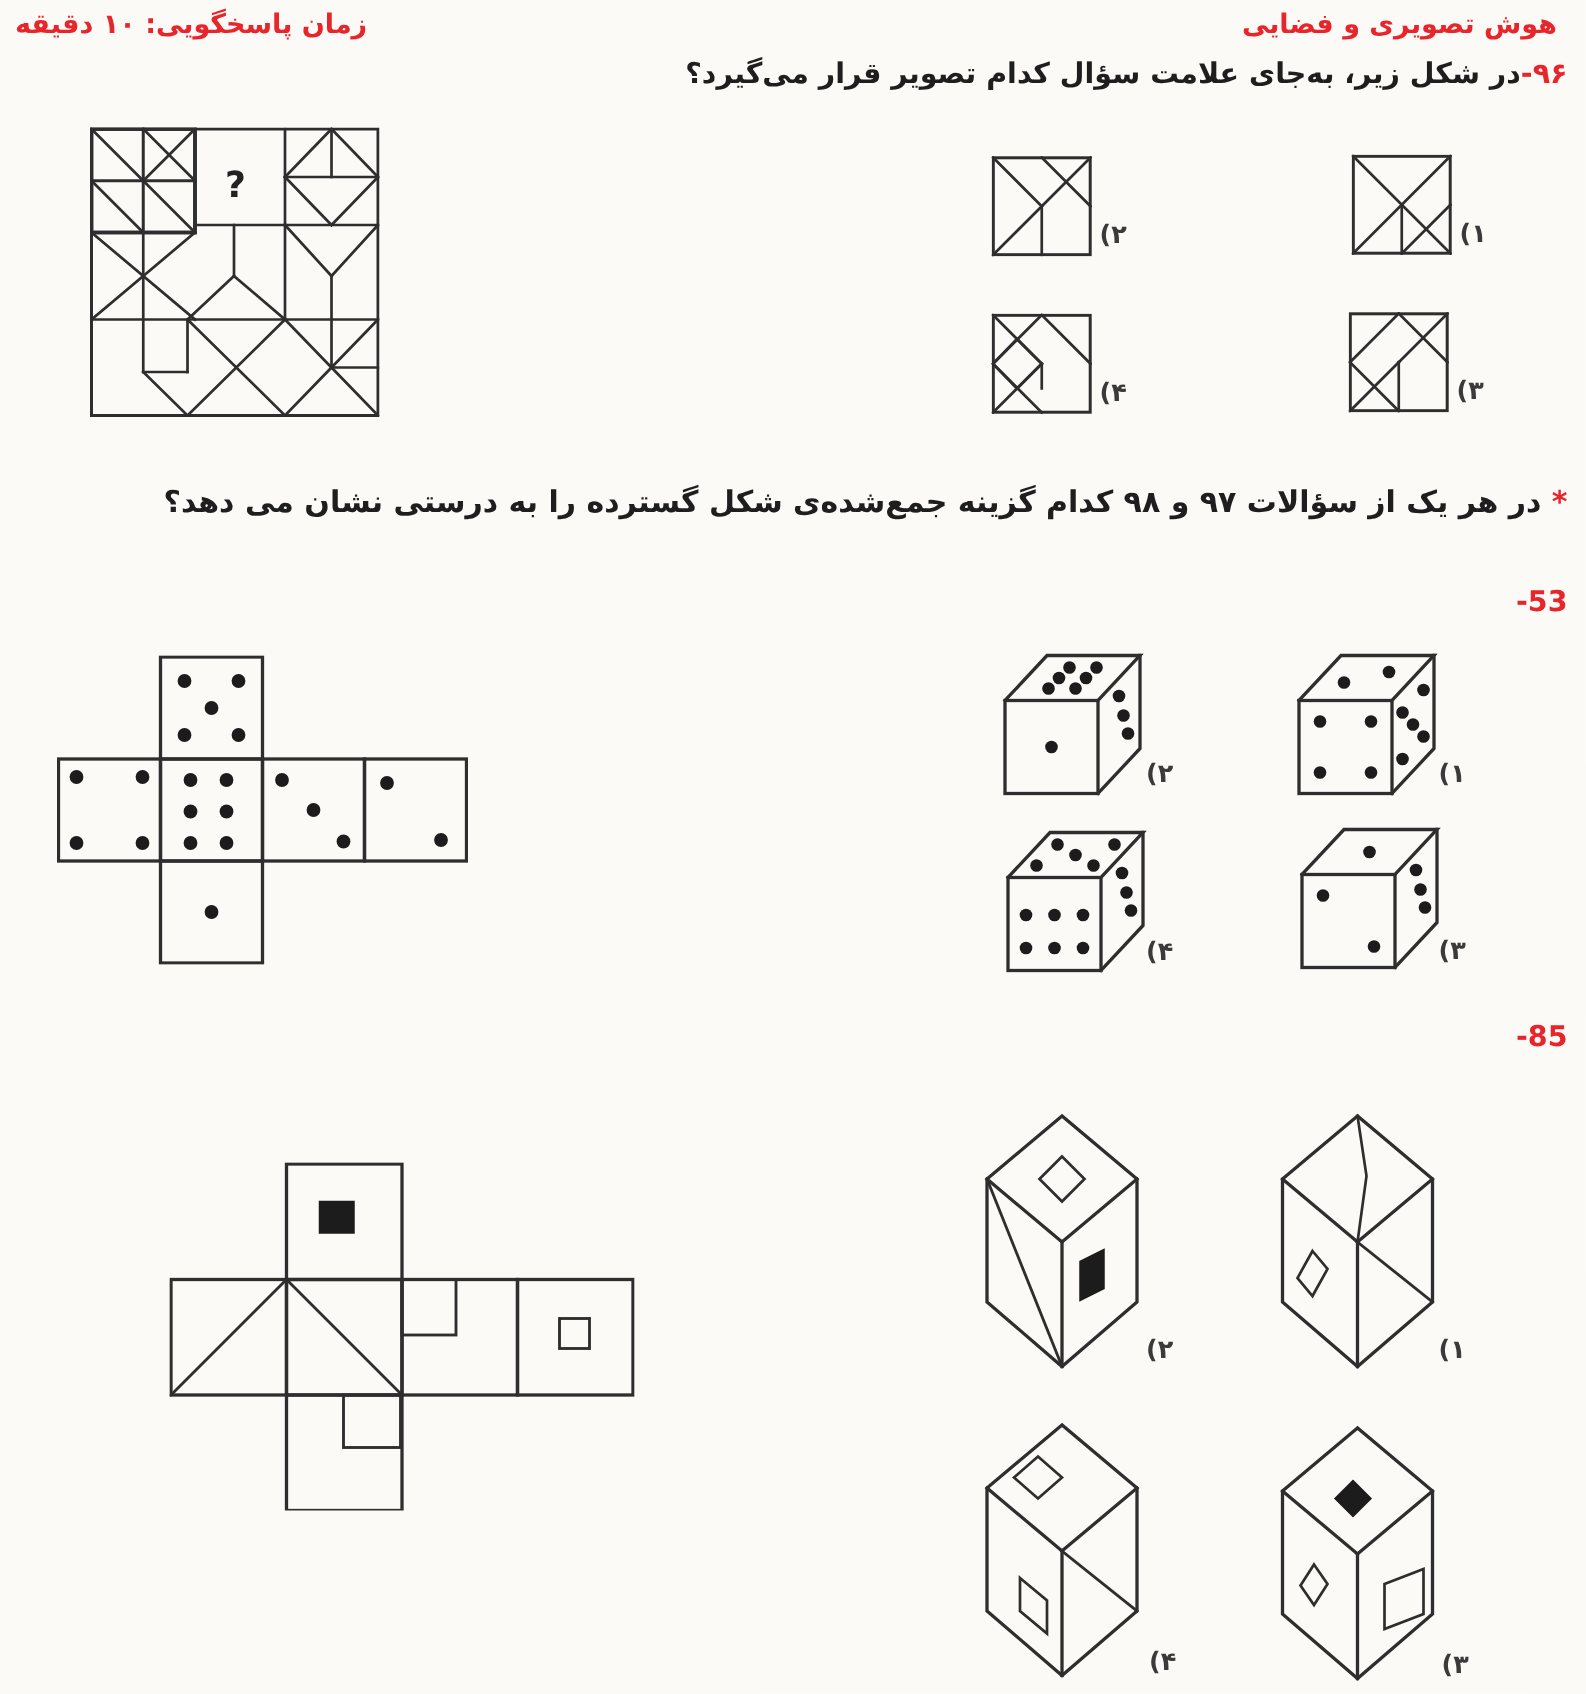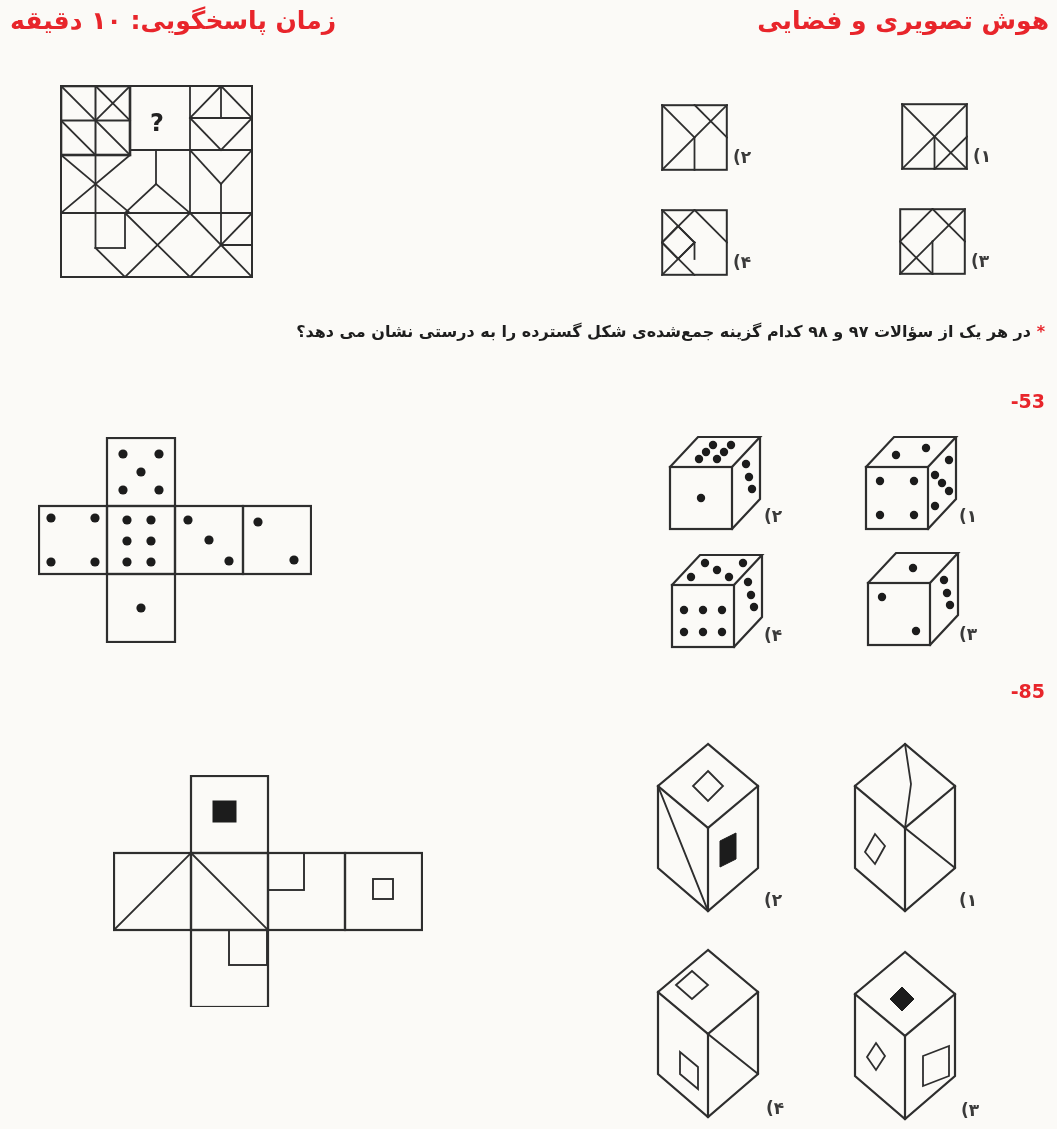--- a/index.html
+++ b/index.html
@@ -10,42 +10,45 @@
   .page{
     position:relative;
     width:1057px;height:1129px;
     background:#fbfaf7;
     overflow:hidden;
   }
   .abs{position:absolute;}
   .fa{direction:rtl;unicode-bidi:isolate;}
   .red{color:#e8252b;}
   .ink{color:#1e1e1e;}
-  .hdr{font-size:25px;font-weight:bold;white-space:nowrap;}
+  .hdr{font-size:18px;font-weight:bold;white-space:nowrap;}
   .qline{font-size:19px;font-weight:bold;white-space:nowrap;}
-  .note{font-size:16px;font-weight:bold;white-space:nowrap;}
+  .note{font-size:20px;font-weight:bold;white-space:nowrap;}
   .qnum{font-size:19px;font-weight:bold;direction:ltr;unicode-bidi:isolate;}
   .optlabel{
     font-size:17px;font-weight:bold;color:#3a3a3a;
     direction:ltr;unicode-bidi:isolate;white-space:nowrap;
   }
   svg line, svg path, svg polyline{stroke:#2e2e2e;fill:none;stroke-linecap:square;}
   svg rect.f, svg polygon.f{stroke:#2e2e2e;fill:none;}
   svg polygon.solid, svg rect.solid{fill:#1c1c1c;stroke:#1c1c1c;}
   svg circle.dot{fill:#1c1c1c;stroke:none;}
   .qmark{font:bold 24px "DejaVu Sans",sans-serif;fill:#222;}
 </style>
 </head>
 <body>
 
 <div class="page">
 
-  <div class="abs hdr fa red" style="top:6px;right:8px;">هوش تصویری و فضایی</div>
+  <div class="abs hdr fa red" style="top:6px;right:19px;">هوش تصویری و فضایی</div>
   <div class="abs hdr fa red" style="top:6px;left:10px;">زمان پاسخگویی: ۱۰ دقیقه</div>
 
+  <div class="abs qline fa" style="top:38px;right:12px;">
+    <span class="red">۹۶-</span><span class="ink">در شکل زیر، به‌جای علامت سؤال کدام تصویر قرار می‌گیرد؟</span>
+  </div>
 
   <svg class="abs" style="left:60px;top:85px;" width="193" height="193" viewBox="0 0 193 193">
     <rect class="f" x="1" y="1" width="191" height="191" stroke-width="2"></rect>
 
     <rect class="f" x="1" y="1" width="69" height="69" stroke-width="2.6"></rect>
     <line x1="35.5" y1="1" x2="35.5" y2="70" stroke-width="2"></line>
     <line x1="1" y1="35.5" x2="70" y2="35.5" stroke-width="2"></line>
     <line x1="1" y1="1" x2="35.5" y2="35.5" stroke-width="1.8"></line>
     <line x1="35.5" y1="1" x2="70" y2="35.5" stroke-width="1.8"></line>
     <line x1="70" y1="1" x2="35.5" y2="35.5" stroke-width="1.8"></line>

